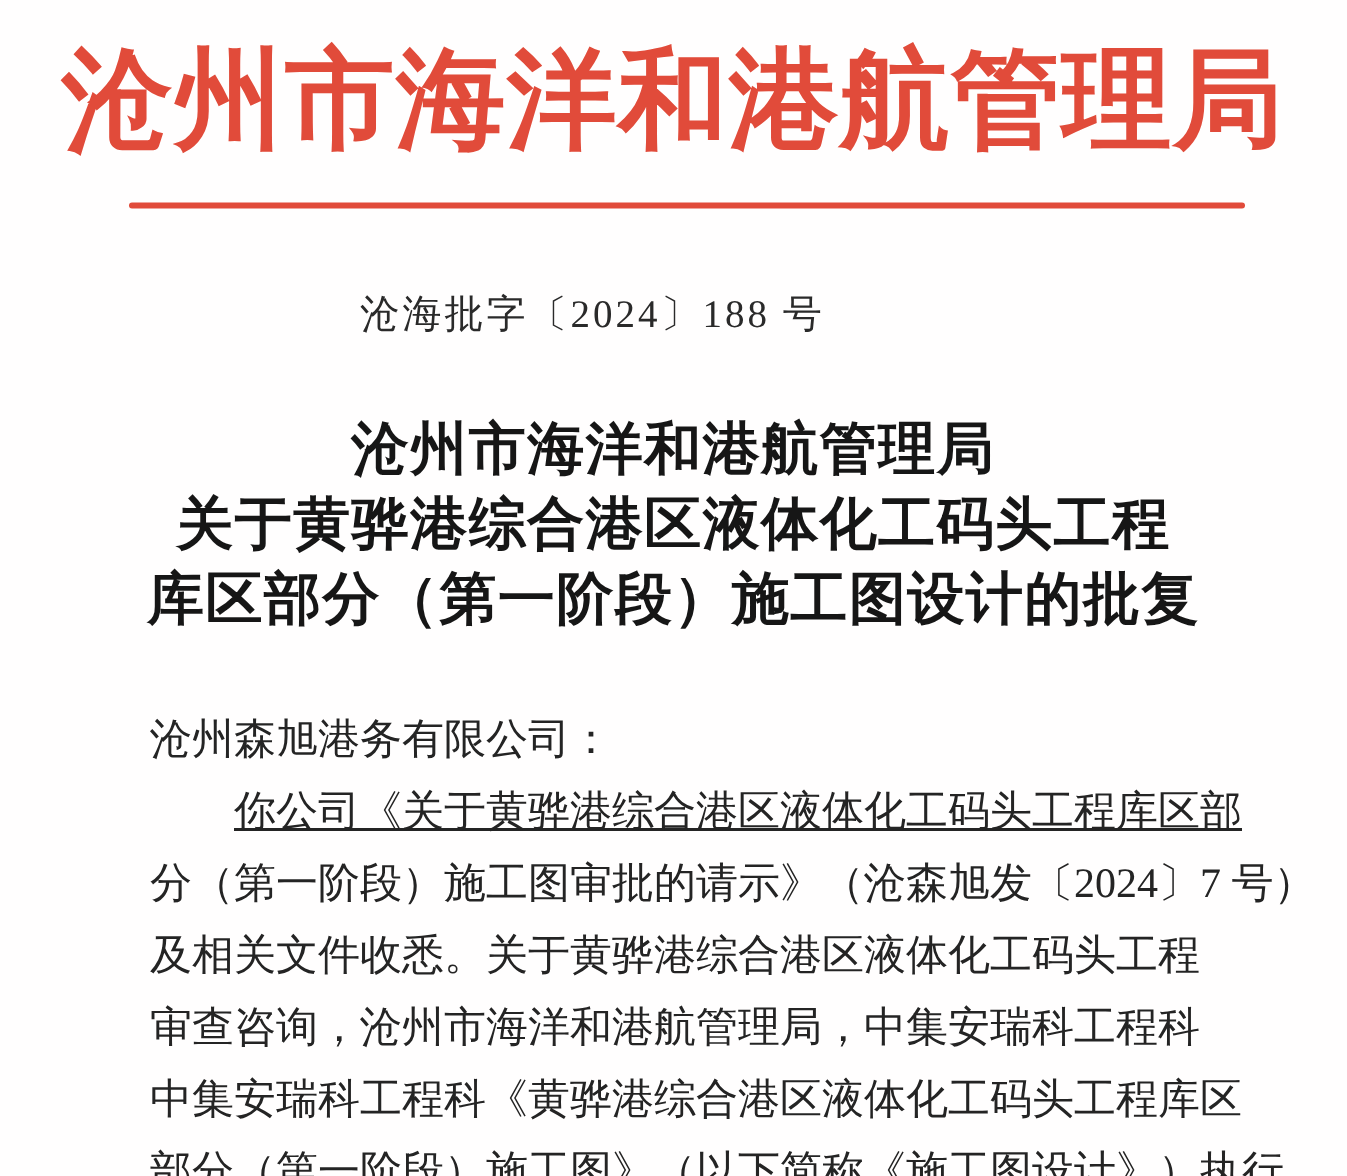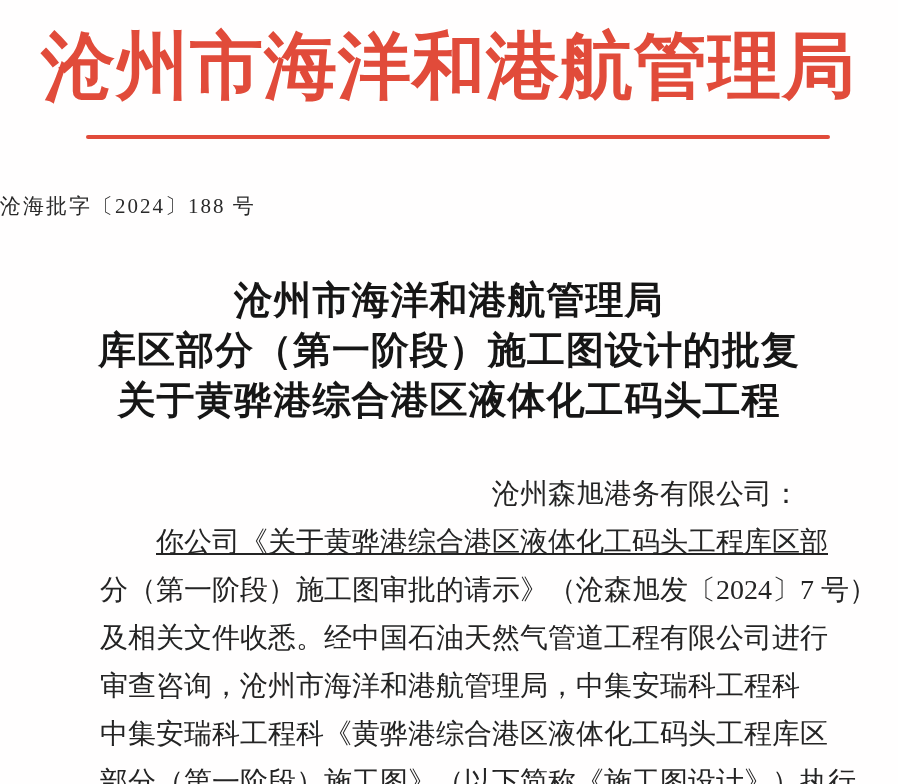--- a/index.html
+++ b/index.html
@@ -40,22 +40,22 @@
     height: 4px;
     background: var(--red, #e14b3a);
     border-radius: 2px;
   }
   
   .doc-number {
     position: absolute;
     top: 192px;
     left: 0;
     width: 790px;
-    text-align: left;
-    font-size: 21px;
+    text-align: center;
+    font-size: 26px;
     letter-spacing: 2px;
     color: #2a2a2a;
     white-space: nowrap;
   }
   
   .title-block {
     position: absolute;
     top: 275px;
     left: 0;
     width: 898px;
@@ -70,21 +70,21 @@
   .body-block {
     position: absolute;
     top: 470px;
     left: 100px;
     width: 700px;
     font-size: 28px;
     line-height: 48px;
     color: #242424;
   }
   .salutation {
-    text-align: right;
+    text-align: left;
     white-space: nowrap;
   }
   .para-line {
     text-align: justify;
     text-align-last: justify;
     white-space: nowrap;
   }
   .para-line.indent {
     text-indent: 2em;
     text-decoration: underline;
@@ -96,27 +96,27 @@
 <div class="page">
 
   <div class="letterhead">沧州市海洋和港航管理局</div>
 
   <div class="red-line"></div>
 
   <div class="doc-number">沧海批字〔2024〕188 号</div>
 
   <div class="title-block">
     <div>沧州市海洋和港航管理局</div>
+    <div>关于黄骅港综合港区液体化工码头工程</div>
     <div>库区部分（第一阶段）施工图设计的批复</div>
-    <div>关于黄骅港综合港区液体化工码头工程</div>
   </div>
 
   <div class="body-block">
     <div class="salutation">沧州森旭港务有限公司：</div>
     <div class="para-line indent">你公司《关于黄骅港综合港区液体化工码头工程库区部</div>
     <div class="para-line">分（第一阶段）施工图审批的请示》（沧森旭发〔2024〕7 号）</div>
-    <div class="para-line">及相关文件收悉。经中国石油天然气管道工程有限公司进行</div>
+    <div class="para-line">及相关文件收悉。关于黄骅港综合港区液体化工码头工程</div>
     <div class="para-line">审查咨询，沧州市海洋和港航管理局，中集安瑞科工程科</div>
     <div class="para-line">中集安瑞科工程科《黄骅港综合港区液体化工码头工程库区</div>
     <div class="para-line">部分（第一阶段）施工图》（以下简称《施工图设计》）执行</div>
   </div>
 
 </div>
 
 </body></html>

